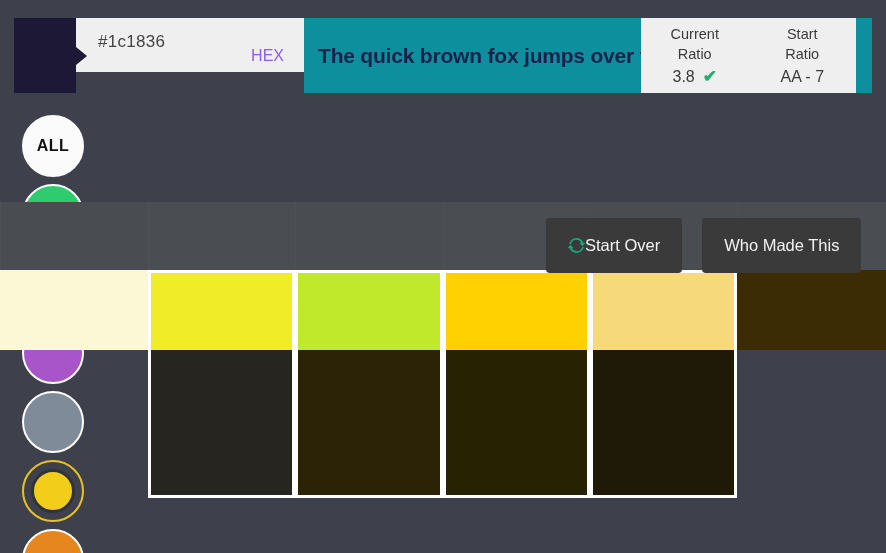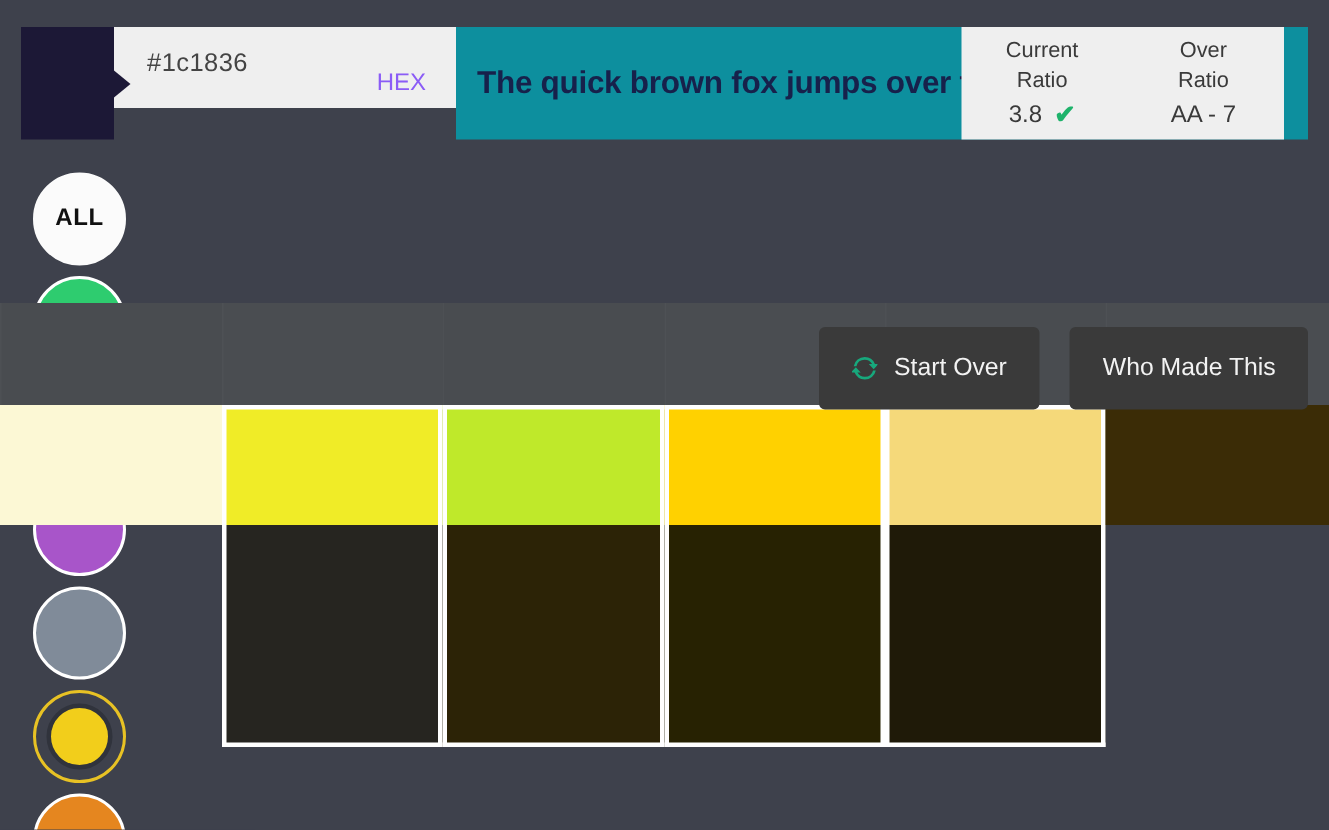--- a/index.html
+++ b/index.html
@@ -110,21 +110,21 @@
   }
   .action-btns {
     position: absolute; left: 546px; top: 218px;
     display: flex; gap: 20px; z-index: 6;
   }
   .btn {
     background: #3a3a3a; color: #f2f2f2;
     border: none; border-radius: 4px;
     height: 55px; padding: 15px 22px;
     font-size: 16.5px; display: flex;
-    align-items: center; gap: 11px;
+    align-items: center; 
     font-family: "Liberation Sans", sans-serif;
     cursor: pointer;
   }
   .refresh-ico { width: 17px; height: 17px; display: block; }
 
   
   .swatch-grid { position: absolute; left: 0; top: 270px; }
   .sw-col { position: absolute; top: 0; }
   .sw-cell { position: absolute; left: 0; }
   .sw-cell.bordered { border: 3px solid #ffffff; }
@@ -152,21 +152,21 @@
     <div class="ratio-box">
       <div class="ratio-col">
         <div class="r-t">Current</div>
         <div class="r-t">Ratio</div>
         <div class="r-v">
           <span>3.8</span>
           <span class="check" style="color: rgb(30, 179, 107);">✔</span>
         </div>
       </div>
       <div class="ratio-col">
-        <div class="r-t">Over</div>
+        <div class="r-t">Start</div>
         <div class="r-t">Ratio</div>
         <div class="r-v">AA - 7</div>
       </div>
     </div>
   </div>
 
   <div class="circle-row" id="circle-row">
       <div class="c-wrap">
         <div class="circle all" style="background: rgb(251, 251, 251);">
           <span>ALL</span>

